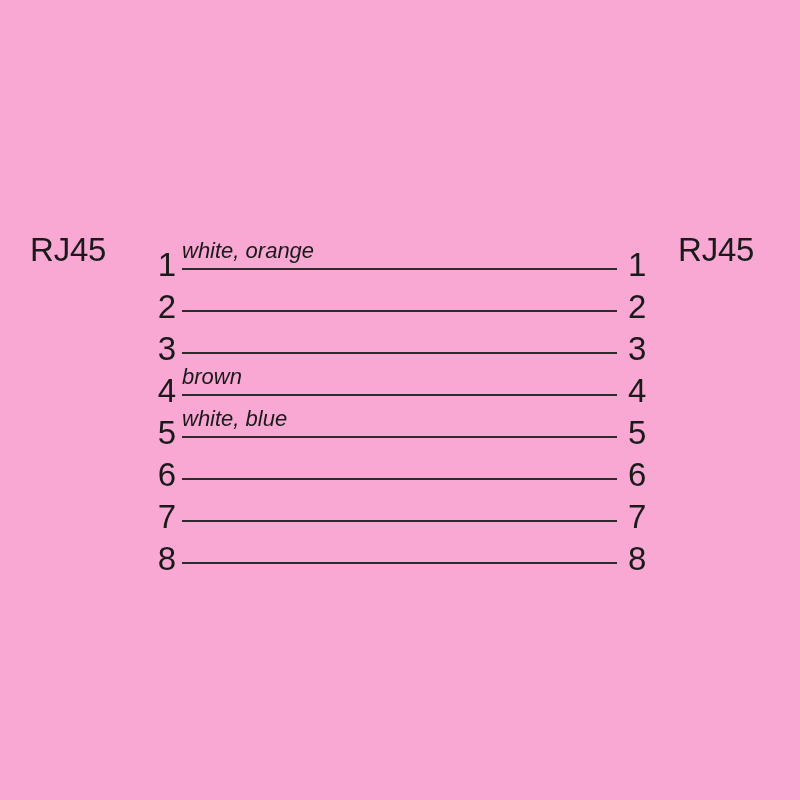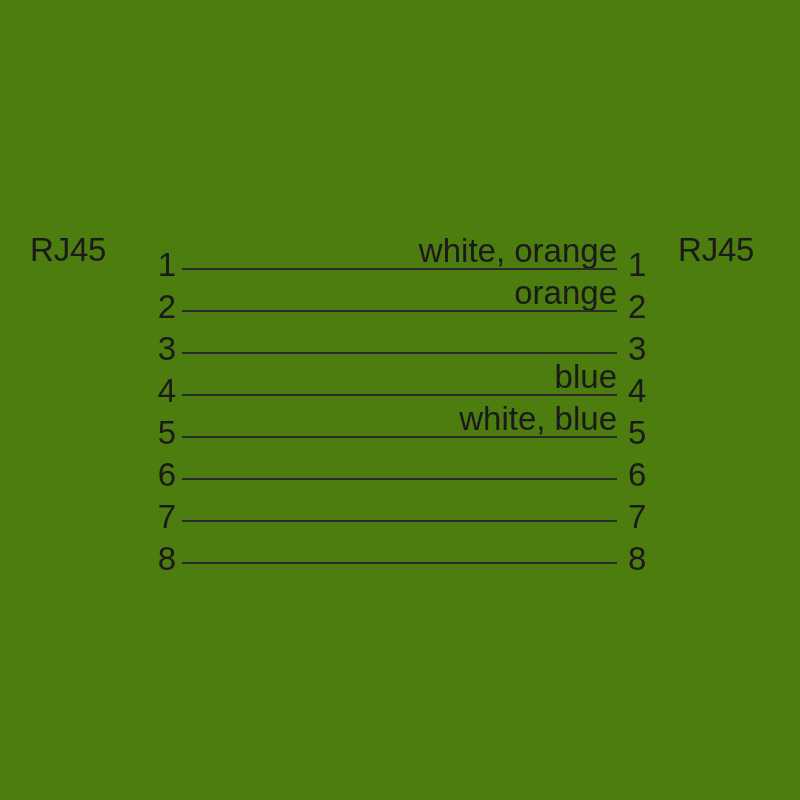--- a/index.html
+++ b/index.html
@@ -74,58 +74,58 @@
   }
   .pin-number.left  { left: 6px;  width: 30px; text-align: right; }
   .pin-number.right { right: 2px; width: 30px; text-align: left; }
 
   
   .wire-label {
     position: absolute;
     left: 42px;
     right: 43px;
     bottom: 3px;
-    text-align: right;
-    font-size: 33px;
+    text-align: left;
+    font-size: 22px;
     line-height: 33px;
     color: #1a1a1a;
     white-space: nowrap;
     user-select: none;
+    font-style: italic;
   }
 </style>
 </head>
 <body>
 
-<div id="diagram" style="background: #4d7c0f;">
+<div id="diagram" style="background: #f9a8d4;">
 
   <div id="connector-left" class="connector-label" style="color: rgb(26, 26, 26);">RJ45</div>
 
   <div id="connector-right" class="connector-label" style="color: rgb(26, 26, 26);">RJ45</div>
 
   <div id="pin-rows">
       <div class="pin-row" style="top: 228px;">
         <div class="pin-number left" style="color: rgb(26, 26, 26);">1</div>
         <div class="wire-label" style="color: rgb(26, 26, 26);">white, orange</div>
         <div class="wire-line" style="border-top-color: rgb(43, 43, 43);"></div>
         <div class="pin-number right" style="color: rgb(26, 26, 26);">1</div>
       </div>
       <div class="pin-row" style="top: 270px;">
         <div class="pin-number left" style="color: rgb(26, 26, 26);">2</div>
-        <div class="wire-label" style="color: rgb(26, 26, 26);">orange</div>
         <div class="wire-line" style="border-top-color: rgb(43, 43, 43);"></div>
         <div class="pin-number right" style="color: rgb(26, 26, 26);">2</div>
       </div>
       <div class="pin-row" style="top: 312px;">
         <div class="pin-number left" style="color: rgb(26, 26, 26);">3</div>
         <div class="wire-line" style="border-top-color: rgb(43, 43, 43);"></div>
         <div class="pin-number right" style="color: rgb(26, 26, 26);">3</div>
       </div>
       <div class="pin-row" style="top: 354px;">
         <div class="pin-number left" style="color: rgb(26, 26, 26);">4</div>
-        <div class="wire-label" style="color: rgb(26, 26, 26);">blue</div>
+        <div class="wire-label" style="color: rgb(26, 26, 26);">brown</div>
         <div class="wire-line" style="border-top-color: rgb(43, 43, 43);"></div>
         <div class="pin-number right" style="color: rgb(26, 26, 26);">4</div>
       </div>
       <div class="pin-row" style="top: 396px;">
         <div class="pin-number left" style="color: rgb(26, 26, 26);">5</div>
         <div class="wire-label" style="color: rgb(26, 26, 26);">white, blue</div>
         <div class="wire-line" style="border-top-color: rgb(43, 43, 43);"></div>
         <div class="pin-number right" style="color: rgb(26, 26, 26);">5</div>
       </div>
       <div class="pin-row" style="top: 438px;">

